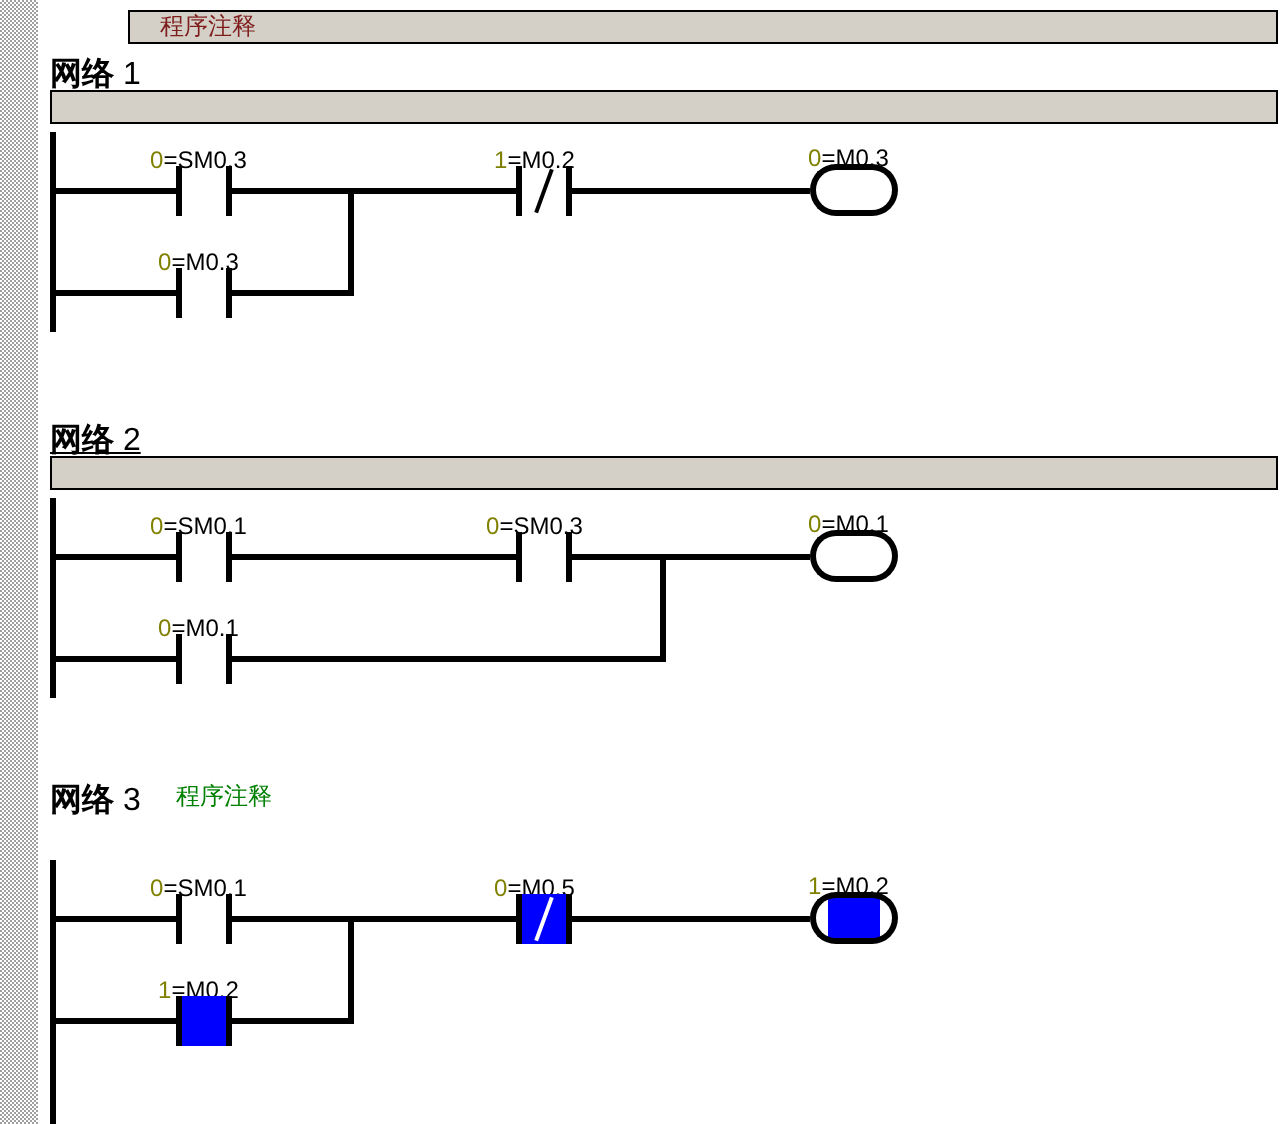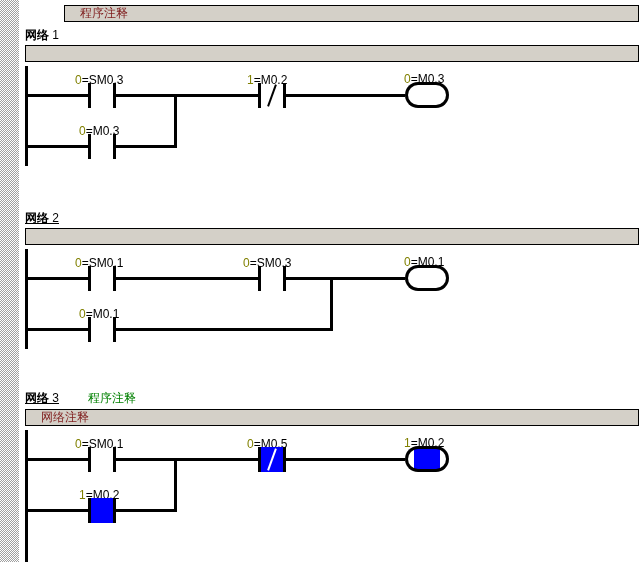--- a/index.html
+++ b/index.html
@@ -54,21 +54,21 @@
     box-sizing: border-box;
     color: #7f1d1d;
     font-size: 12px;
     line-height: 15px;
     padding-left: 15px;
     white-space: nowrap;
   }
 
   .network-label {
     position: absolute;
-    font-size: 12px;
+    font-size: 16px;
     white-space: nowrap;
     color: #000000;
   }
   .network-label .nw {
     font-weight: bold;
   }
   .network-label .num {
     font-weight: normal;
   }
   .network-title {
@@ -285,27 +285,24 @@
   </div>
 
   <div class="sym-label" style="left:385px; top:256px;">
     <span class="state">0</span><span>=</span><span>M0.1</span>
   </div>
   <div class="coil" style="left:386px; top:265px;">
     <span class="arc left"></span>
     <span class="arc right"></span>
   </div>
 
-  <div class="network-label" style="left:6px; top:390px;text-decoration:underline;">
+  <div class="network-label" style="left:6px; top:390px;">
     <span class="nw">网络</span><span class="num"> 3</span>
   </div>
   <div class="network-title" style="left:69px; top:390px;">程序注释</div>
-  <div class="commentbar" style="left:6px; top:409px; width:614px; height:17px;">
-    <span>网络注释</span>
-  </div>
 
   <div class="rail" style="top:430px; height:132px;"></div>
 
   <div class="wire-h" style="left:6px; top:458px; width:65px;"></div>
   <div class="wire-h" style="left:96px; top:458px; width:145px;"></div>
   <div class="wire-h" style="left:266px; top:458px; width:120px;"></div>
   <div class="wire-h" style="left:6px; top:509px; width:65px;"></div>
   <div class="wire-h" style="left:96px; top:509px; width:62px;"></div>
   <div class="wire-v" style="left:155px; top:458px; height:54px;"></div>
 

